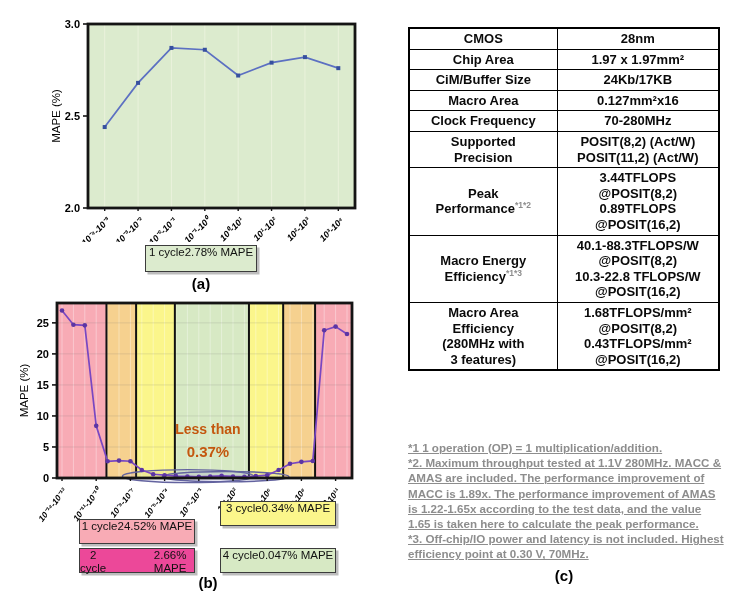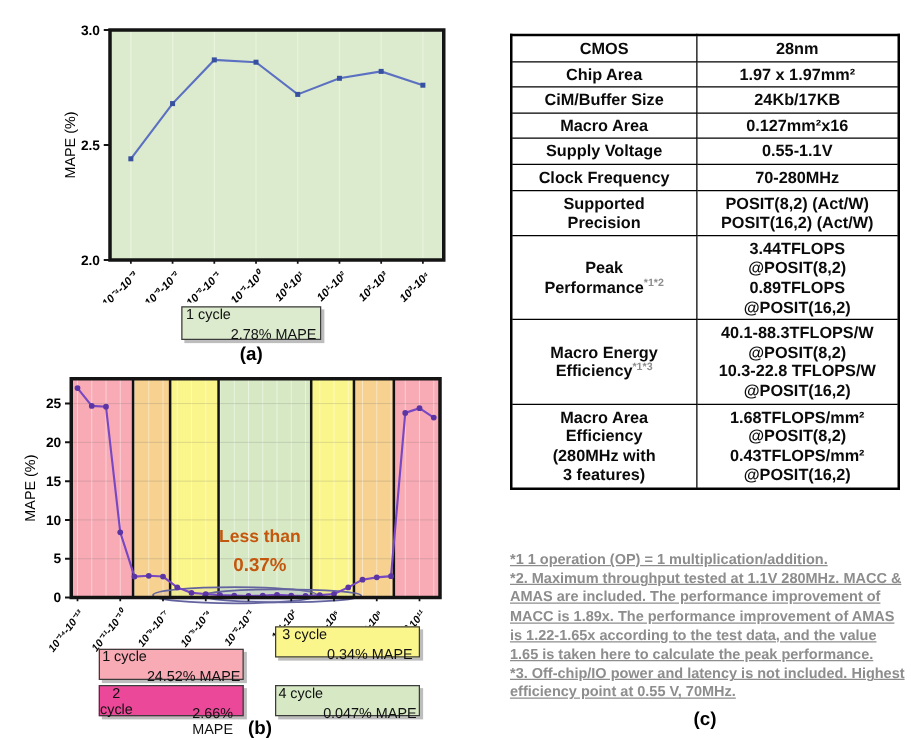--- a/index.html
+++ b/index.html
@@ -11,21 +11,21 @@
   .abs{position:absolute;}
   svg text{font-family:"Liberation Sans",sans-serif;}
 
   
   .legend-box{
     position:absolute;border:1.6px solid #3c3c3c;box-sizing:border-box;
     box-shadow:2.5px 2.5px 0 #bdbdbd;text-align:center;color:#111;
     display:flex;flex-direction:row;justify-content:center;
   }
   .legend-box .lt{font-size:11.5px;line-height:13px;}
-  .legend-box .lv{font-size:11.5px;line-height:13px;margin-top:16px;}
+  .legend-box .lv{font-size:11.5px;line-height:13px;}
 
   .caption{
     position:absolute;font-weight:bold;font-size:15px;color:#000;
     text-align:center;
   }
 
   
   #spec-table-wrap{position:absolute;left:408px;top:27px;width:312px;}
   table.spec{
     border-collapse:collapse;width:312px;border:2.5px solid #000;
@@ -259,42 +259,34 @@
         <tr>
           <td class="c1">
             <div>Macro Area</div>
           </td>
           <td>
             <div>0.127mm²x16</div>
           </td>
         </tr>
         <tr>
           <td class="c1">
-            <div>Supply Voltage</div>
-          </td>
-          <td>
-            <div>0.55-1.1V</div>
-          </td>
-        </tr>
-        <tr>
-          <td class="c1">
             <div>Clock Frequency</div>
           </td>
           <td>
             <div>70-280MHz</div>
           </td>
         </tr>
         <tr>
           <td class="c1">
             <div>Supported</div>
             <div>Precision</div>
           </td>
           <td>
             <div>POSIT(8,2) (Act/W)</div>
-            <div>POSIT(16,2) (Act/W)</div>
+            <div>POSIT(11,2) (Act/W)</div>
           </td>
         </tr>
         <tr>
           <td class="c1">
             <div>Peak</div>
             <div>Performance<sup>*1*2</sup></div>
           </td>
           <td>
             <div>3.44TFLOPS</div>
             <div>@POSIT(8,2)</div>
@@ -328,16 +320,16 @@
             <div>@POSIT(16,2)</div>
           </td>
         </tr>
       </tbody>
   </table>
 </div>
 
 <div id="footnotes">
   <p class="fn">*1 1 operation (OP) = 1 multiplication/addition.</p>
   <p class="fn">*2. Maximum throughput tested at 1.1V 280MHz. MACC &amp; AMAS are included. The performance improvement of MACC is 1.89x. The performance improvement of AMAS is 1.22-1.65x according to the test data, and the value 1.65 is taken here to calculate the peak performance.</p>
-  <p class="fn">*3. Off-chip/IO power and latency is not included. Highest efficiency point  at 0.55 V, 70MHz.</p>
+  <p class="fn">*3. Off-chip/IO power and latency is not included. Highest efficiency point  at 0.30 V, 70MHz.</p>
 </div>
 
 <div class="caption" style="left:408px;top:567px;width:312px;">(c)</div>
 
 </body></html>

